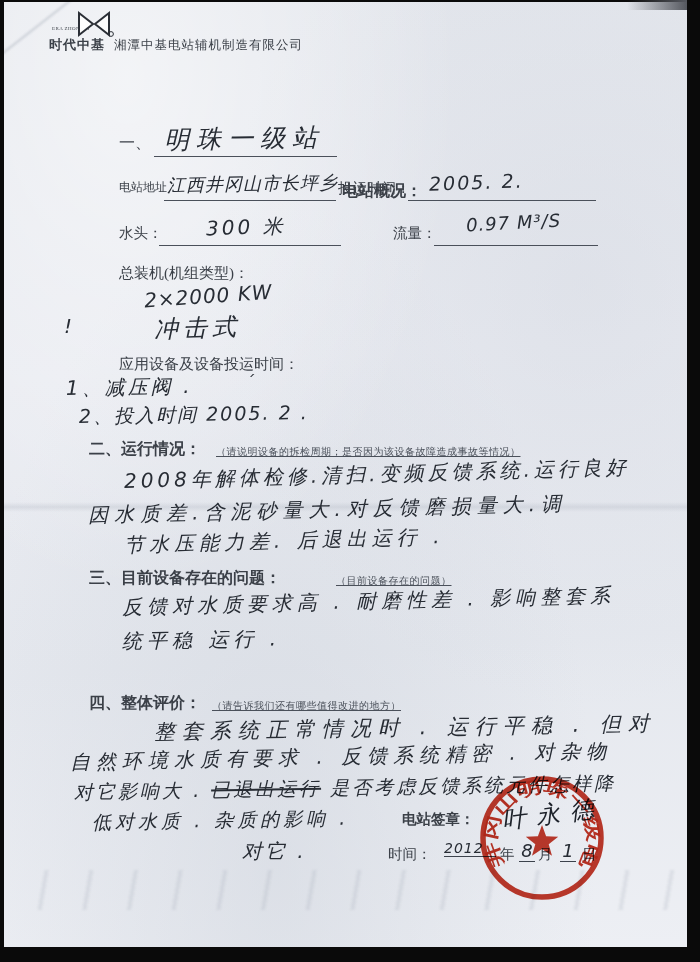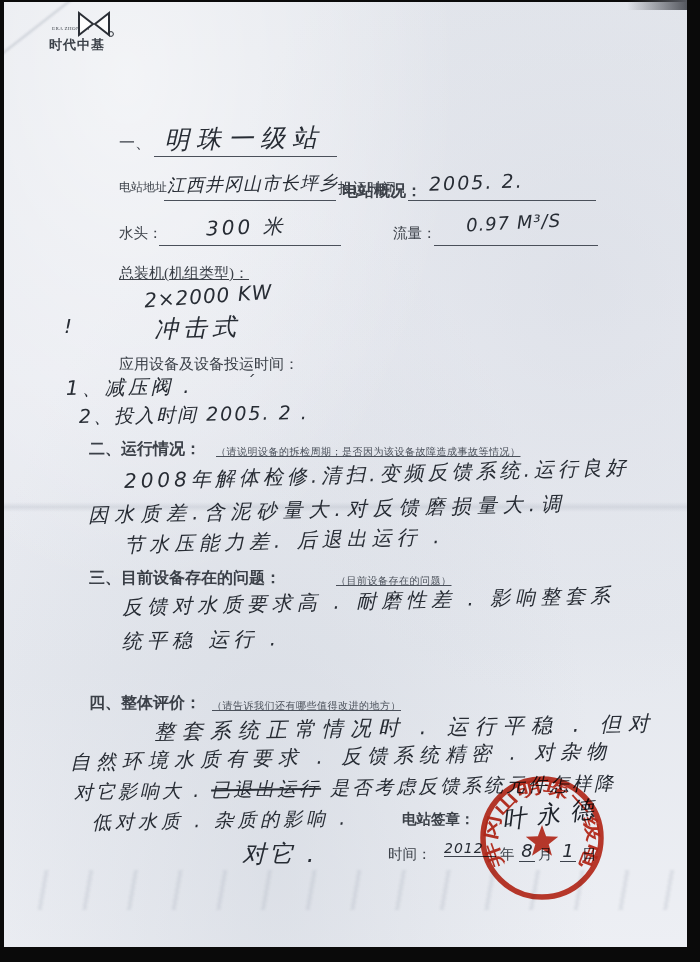--- a/index.html
+++ b/index.html
@@ -34,20 +34,21 @@
     <div class="crease" style="left:0;top:500px;width:100%;height:10px;background:linear-gradient(180deg,transparent,rgba(170,176,188,.28),transparent);"></div>
     <div class="crease" style="left:0;top:868px;width:100%;height:40px;background:repeating-linear-gradient(100deg,transparent 0 40px,rgba(165,172,184,.22) 40px 44px);filter:blur(1px);"></div>
 
     <div class="abs" style="left:48px;top:24px;font-size:5px;color:#3b4048;letter-spacing:.4px;">ERA ZHONGLI</div>
     <svg class="abs" style="left:72px;top:8px;" width="38" height="28" viewBox="0 0 38 28">
       <path d="M3 3 L17 14 L3 25 Z" fill="#fdfdfd" stroke="#2b2f36" stroke-width="2"></path>
       <path d="M33 3 L19 14 L33 25 Z" fill="#fdfdfd" stroke="#2b2f36" stroke-width="2"></path>
       <circle cx="35" cy="24" r="2.4" fill="none" stroke="#2b2f36" stroke-width="1"></circle>
     </svg>
     <div class="abs print bold" style="left:45px;top:34px;font-size:13px;letter-spacing:1px;">时代中基</div>
+    <div class="abs print" style="left:110px;top:35px;font-size:12.5px;letter-spacing:1px;">湘潭中基电站辅机制造有限公司</div>
 
 
     <div class="abs print" style="left:115px;top:131px;font-size:16px;">一、</div>
     <div class="ul" style="left:150px;top:154px;width:183px;"></div>
     <div class="abs hw" style="left:160px;top:120px;font-size:25px;letter-spacing:7px;transform:rotate(-1deg);">明珠一级站</div>
     <div class="abs print bold" style="left:338px;top:131px;font-size:16px;margin-top:48px;">电站概况：</div>
 
     <div class="abs print" style="left:115px;top:177px;font-size:12px;">电站地址：</div>
     <div class="ul" style="left:160px;top:198px;width:172px;"></div>
     <div class="abs hw" style="left:163px;top:170px;font-size:18px;letter-spacing:1px;transform:rotate(-1deg);">江西井冈山市长坪乡</div>
@@ -55,21 +56,21 @@
     <div class="ul" style="left:404px;top:198px;width:188px;"></div>
     <div class="abs hw" style="left:425px;top:169px;font-size:19px;letter-spacing:2px;transform:rotate(-2deg);">2005. 2.</div>
 
     <div class="abs print" style="left:115px;top:222px;font-size:14.5px;">水头：</div>
     <div class="ul" style="left:155px;top:243px;width:182px;"></div>
     <div class="abs hw" style="left:202px;top:212px;font-size:20px;letter-spacing:3px;transform:rotate(-2deg);">300 米</div>
     <div class="abs print" style="left:389px;top:222px;font-size:14.5px;">流量：</div>
     <div class="ul" style="left:430px;top:243px;width:164px;"></div>
     <div class="abs hw" style="left:462px;top:210px;font-size:18px;letter-spacing:1px;transform:rotate(-3deg);">0.97 M³/S</div>
 
-    <div class="abs print" style="left:115px;top:262px;font-size:15px;text-decoration:underline;">总装机(机组类型)：</div>
+    <div class="abs print" style="left:115px;top:262px;font-size:15px;">总装机(机组类型)：</div>
     <div class="abs hw" style="left:140px;top:282px;font-size:20px;letter-spacing:1px;transform:rotate(-4deg);">2×2000 KW</div>
     <div class="abs hw" style="left:150px;top:310px;font-size:24px;letter-spacing:5px;transform:rotate(-2deg);">冲击式</div>
     <div class="abs hw" style="left:60px;top:312px;font-size:20px;">!</div>
 
     <div class="abs print" style="left:115px;top:353px;font-size:15px;">应用设备及设备投运时间：</div>
     <div class="abs hw" style="left:62px;top:372px;font-size:20px;letter-spacing:3px;transform:rotate(-1deg);">1、减压阀 .</div>
     <div class="abs hw" style="left:242px;top:370px;font-size:16px;">ˊ</div>
     <div class="abs hw" style="left:75px;top:400px;font-size:19px;letter-spacing:2px;transform:rotate(-1deg);">2、投入时间  2005. 2 .</div>
 
     <div class="abs print bold" style="left:85px;top:437px;font-size:16px;">二、运行情况：</div>
@@ -85,21 +86,21 @@
 
     <div class="abs print bold" style="left:85px;top:691px;font-size:16px;">四、整体评价：</div>
     <div class="abs note" style="left:208px;top:697px;">（请告诉我们还有哪些值得改进的地方）</div>
     <div class="abs hw" style="left:150px;top:716px;font-size:21px;letter-spacing:7px;transform:rotate(-1deg);transform-origin:left;">整套系统正常情况时 . 运行平稳 . 但对</div>
     <div class="abs hw" style="left:66px;top:747px;font-size:20px;letter-spacing:6px;transform:rotate(-1.2deg);transform-origin:left;">自然环境水质有要求 . 反馈系统精密 . 对杂物</div>
     <div class="abs hw" style="left:70px;top:778px;font-size:19px;letter-spacing:3px;transform:rotate(-1deg);transform-origin:left;">
       <span>对它影响大 . </span><span class="struck">已退出运行</span><span> 是否考虑反馈系统元件怎样降</span>
     </div>
     <div class="abs hw" style="left:88px;top:808px;font-size:19px;letter-spacing:4px;transform:rotate(-1deg);transform-origin:left;">低对水质 . 杂质的影响 .</div>
     <div class="abs print bold" style="left:398px;top:808px;font-size:14.5px;">电站签章：</div>
-    <div class="abs hw" style="left:238px;top:836px;font-size:24px;letter-spacing:3px;">对它 .</div>
+    <div class="abs hw" style="left:238px;top:836px;font-size:20px;letter-spacing:3px;">对它 .</div>
 
     <div class="abs print" style="left:384px;top:843px;font-size:14.5px;">时间：</div>
     <div class="abs hw hwu" style="left:440px;top:838px;font-size:14px;letter-spacing:1px;min-width:52px;">2012</div>
     <div class="abs print" style="left:496px;top:843px;font-size:14.5px;">年</div>
     <div class="abs hw hwu" style="left:515px;top:838px;font-size:18px;min-width:16px;text-align:center;">8</div>
     <div class="abs print" style="left:534px;top:843px;font-size:14.5px;">月</div>
     <div class="abs hw hwu" style="left:556px;top:838px;font-size:18px;min-width:16px;text-align:center;">1</div>
     <div class="abs print" style="left:578px;top:843px;font-size:14.5px;">日</div>
 
     <div id="stampWrap" class="abs" style="left:470px;top:768px;width:136px;height:136px;">

